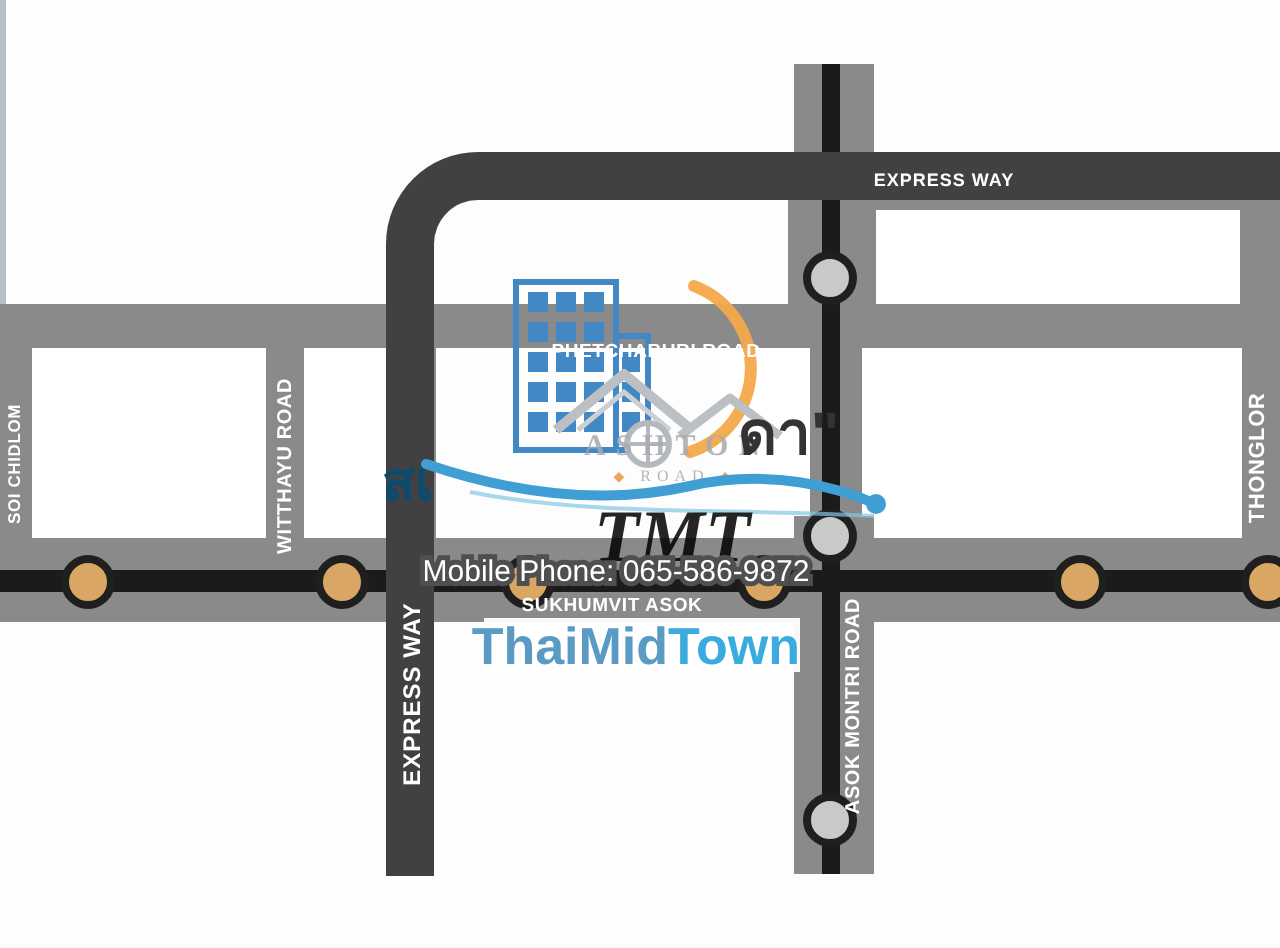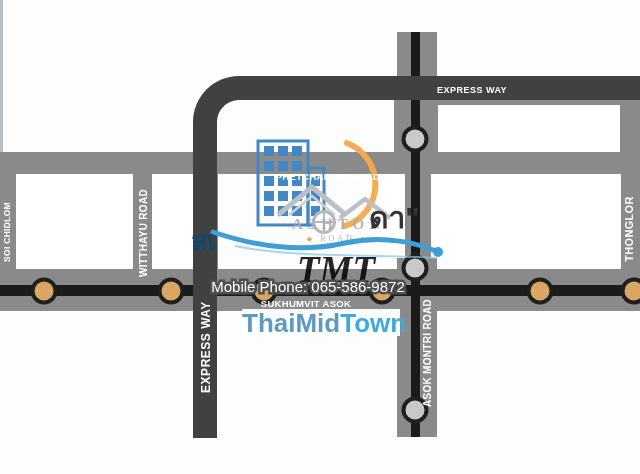--- a/index.html
+++ b/index.html
@@ -29,21 +29,21 @@
   #ashton .l1{font-size:15px;letter-spacing:5px;padding-left:5px;font-weight:bold;}
   #ashton .l2{font-size:8px;letter-spacing:3px;padding-left:3px;margin-top:1px;}
   #ashton .dia{color:#e8973f;font-size:7px;}
   #tmt{position:absolute;left:318px;top:269px;transform:translate(-50%,-50%);
     font-family:Liberation Serif, serif;font-style:italic;font-weight:bold;
     font-size:37px;color:#000000;opacity:.85;letter-spacing:0px;margin-left:18px;}
   #phone{position:absolute;left:308px;top:286px;transform:translate(-50%,-50%);
     font-size:15px;color:#fff;white-space:nowrap;
     -webkit-text-stroke:5px #4f4f4f;paint-order:stroke fill;}
   #sitebox{position:absolute;left:242px;top:309px;width:158px;height:27px;
-    background:rgba(255,255,255,.95);display:flex;align-items:center;justify-content:flex-start;}
+    background:rgba(255,255,255,.95);display:flex;align-items:center;justify-content:flex-end;}
   #sitebox .site{font-size:26px;font-weight:bold;line-height:1;white-space:nowrap;}
   #sitebox .p1{color:#5b9ac2;} #sitebox .p2{color:#3aabdf;}
 </style>
 </head>
 <body>
 
 <div id="stage">
 
   <div class="abs" style="left:0;top:0;width:3px;height:152px;background:#b6bfc6;"></div>
 

